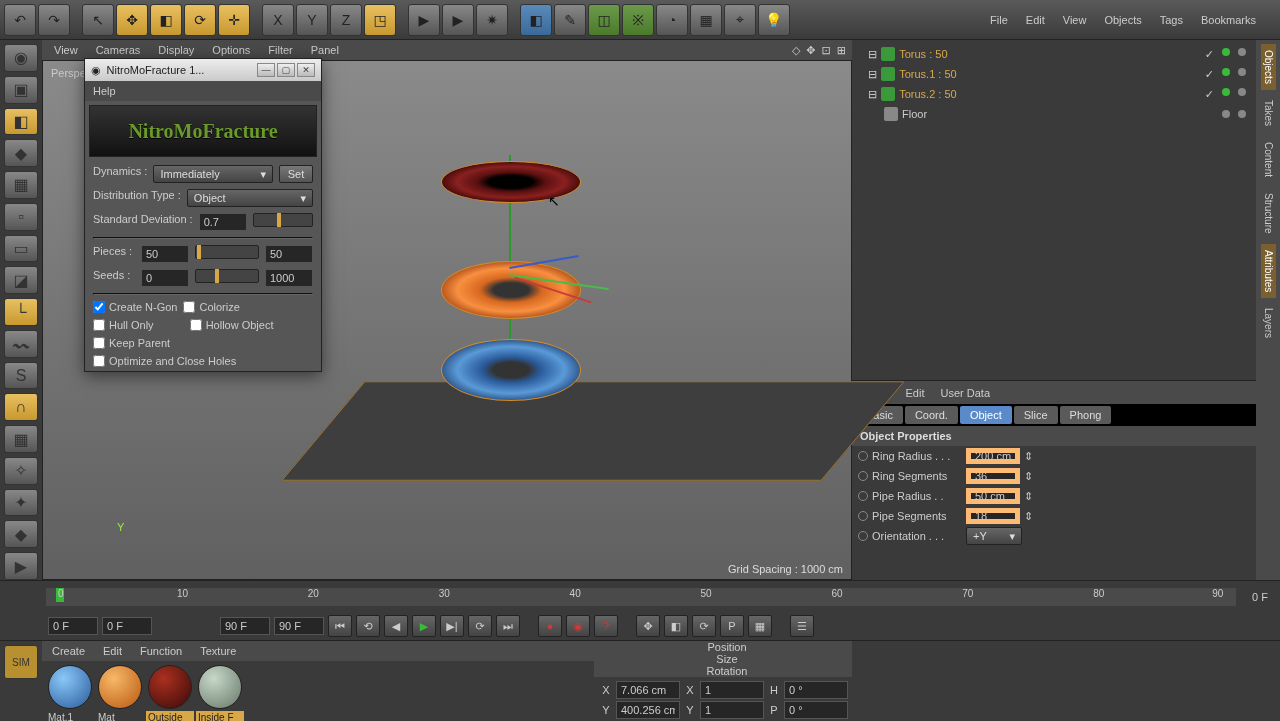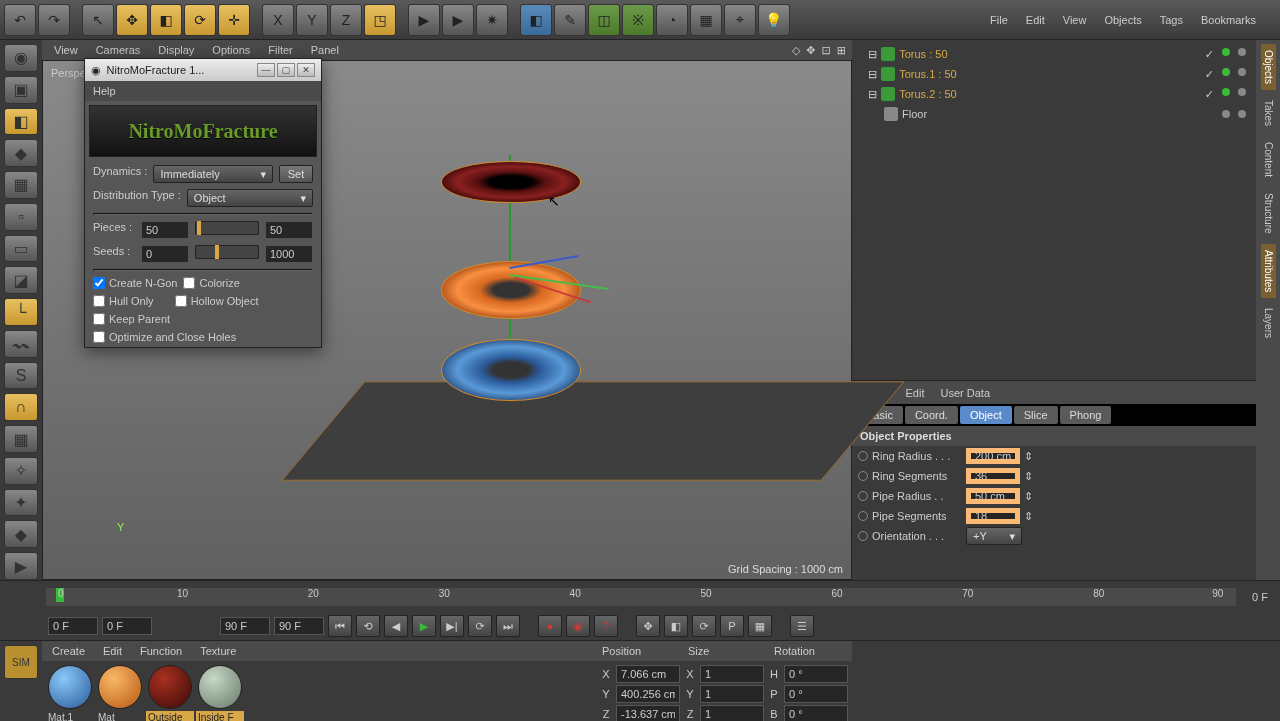--- a/index.html
+++ b/index.html
@@ -92,21 +92,21 @@
 .mat-item { width: 48px; display: flex; flex-direction: column; align-items: center; gap: 2px; cursor: pointer; }
 .mat-ball { width: 44px; height: 44px; border-radius: 50%; border: 1px solid #222; }
 .mat-ball.blue { background: radial-gradient(circle at 35% 30%, #8ac8f8, #2a5a9a); }
 .mat-ball.orange { background: radial-gradient(circle at 35% 30%, #f8b868, #b85810); }
 .mat-ball.red { background: radial-gradient(circle at 35% 30%, #aa3020, #3a0a08); }
 .mat-ball.grey { background: radial-gradient(circle at 35% 30%, #c8d8c8, #687868); }
 .mat-item.sel .mat-label { background: #d8a848; color: #222; }
 .mat-label { font-size: 10px; color: #ccc; width: 100%; text-align: left; padding: 1px 2px; white-space: nowrap; overflow: hidden; }
 
 .coord-panel { flex: 1; display: flex; flex-direction: column; }
-.coord-hdr { height: 20px; display: flex; background: #4a4a4a; align-items: center; }
+.coord-hdr { height: 36px; display: flex; background: #4a4a4a; align-items: center; flex-direction: column; }
 .coord-hdr div { flex: 1; padding-left: 8px; color: #ccc; }
 .coord-grid { display: grid; grid-template-columns: 16px 1fr 16px 1fr 16px 1fr; gap: 2px; padding: 4px; align-items: center; }
 .coord-grid span { font-size: 11px; text-align: center; color: #ccc; }
 .coord-input { height: 18px; background: #262626; border: 1px solid #555; color: #ccc; padding: 0 4px; font-size: 11px; width: 100%; }
 
 
 .plugin-dialog { position: absolute; left: 84px; top: 58px; width: 238px; background: #565656; border: 1px solid #222; box-shadow: 0 4px 16px rgba(0,0,0,0.5); z-index: 100; }
 .dlg-title { height: 22px; background: linear-gradient(#ededed, #cacaca); display: flex; align-items: center; padding: 0 6px; gap: 6px; color: #222; }
 .dlg-title .win-btns { margin-left: auto; display: flex; gap: 2px; }
 .win-btn { width: 18px; height: 14px; background: linear-gradient(#eee, #bbb); border: 1px solid #888; font-size: 9px; display: flex; align-items: center; justify-content: center; cursor: pointer; color: #444; }
@@ -453,20 +453,27 @@
         </div>
       <button class="dlg-btn-sm">Set</button>
     </div>
     <div class="dlg-row">
       <label>Distribution Type :</label>
       <div class="dlg-dd">
           <span>Object</span>
           <span>▾</span>
         </div>
     </div>
+    <div class="dlg-row">
+      <label>Standard Deviation :</label>
+      <input class="dlg-num" value="0.7" style="">
+      <div class="dlg-slider">
+          <div class="thumb" style="left:40%"></div>
+        </div>
+    </div>
     <hr style="border-color:#666">
     <div class="dlg-row">
       <label style="width:42px">Pieces :</label>
       <input class="dlg-num" value="50" style="">
       <div class="dlg-slider">
           <div class="thumb" style="left:2%"></div>
         </div>
       <input class="dlg-num" value="50" style="">
     </div>
     <div class="dlg-row">
@@ -486,21 +493,21 @@
       <div class="dlg-check">
           <input type="checkbox" style="">
           <label>Colorize</label>
         </div>
     </div>
     <div class="dlg-row">
       <div class="dlg-check">
           <input type="checkbox" style="">
           <label>Hull Only</label>
         </div>
-      <div class="dlg-check" style="margin-left:15px">
+      <div class="dlg-check" style="margin-left:30px">
           <input type="checkbox" style="">
           <label>Hollow Object</label>
         </div>
     </div>
     <div class="dlg-row">
       <div class="dlg-check">
           <input type="checkbox" style="">
           <label>Keep Parent</label>
         </div>
     </div>

